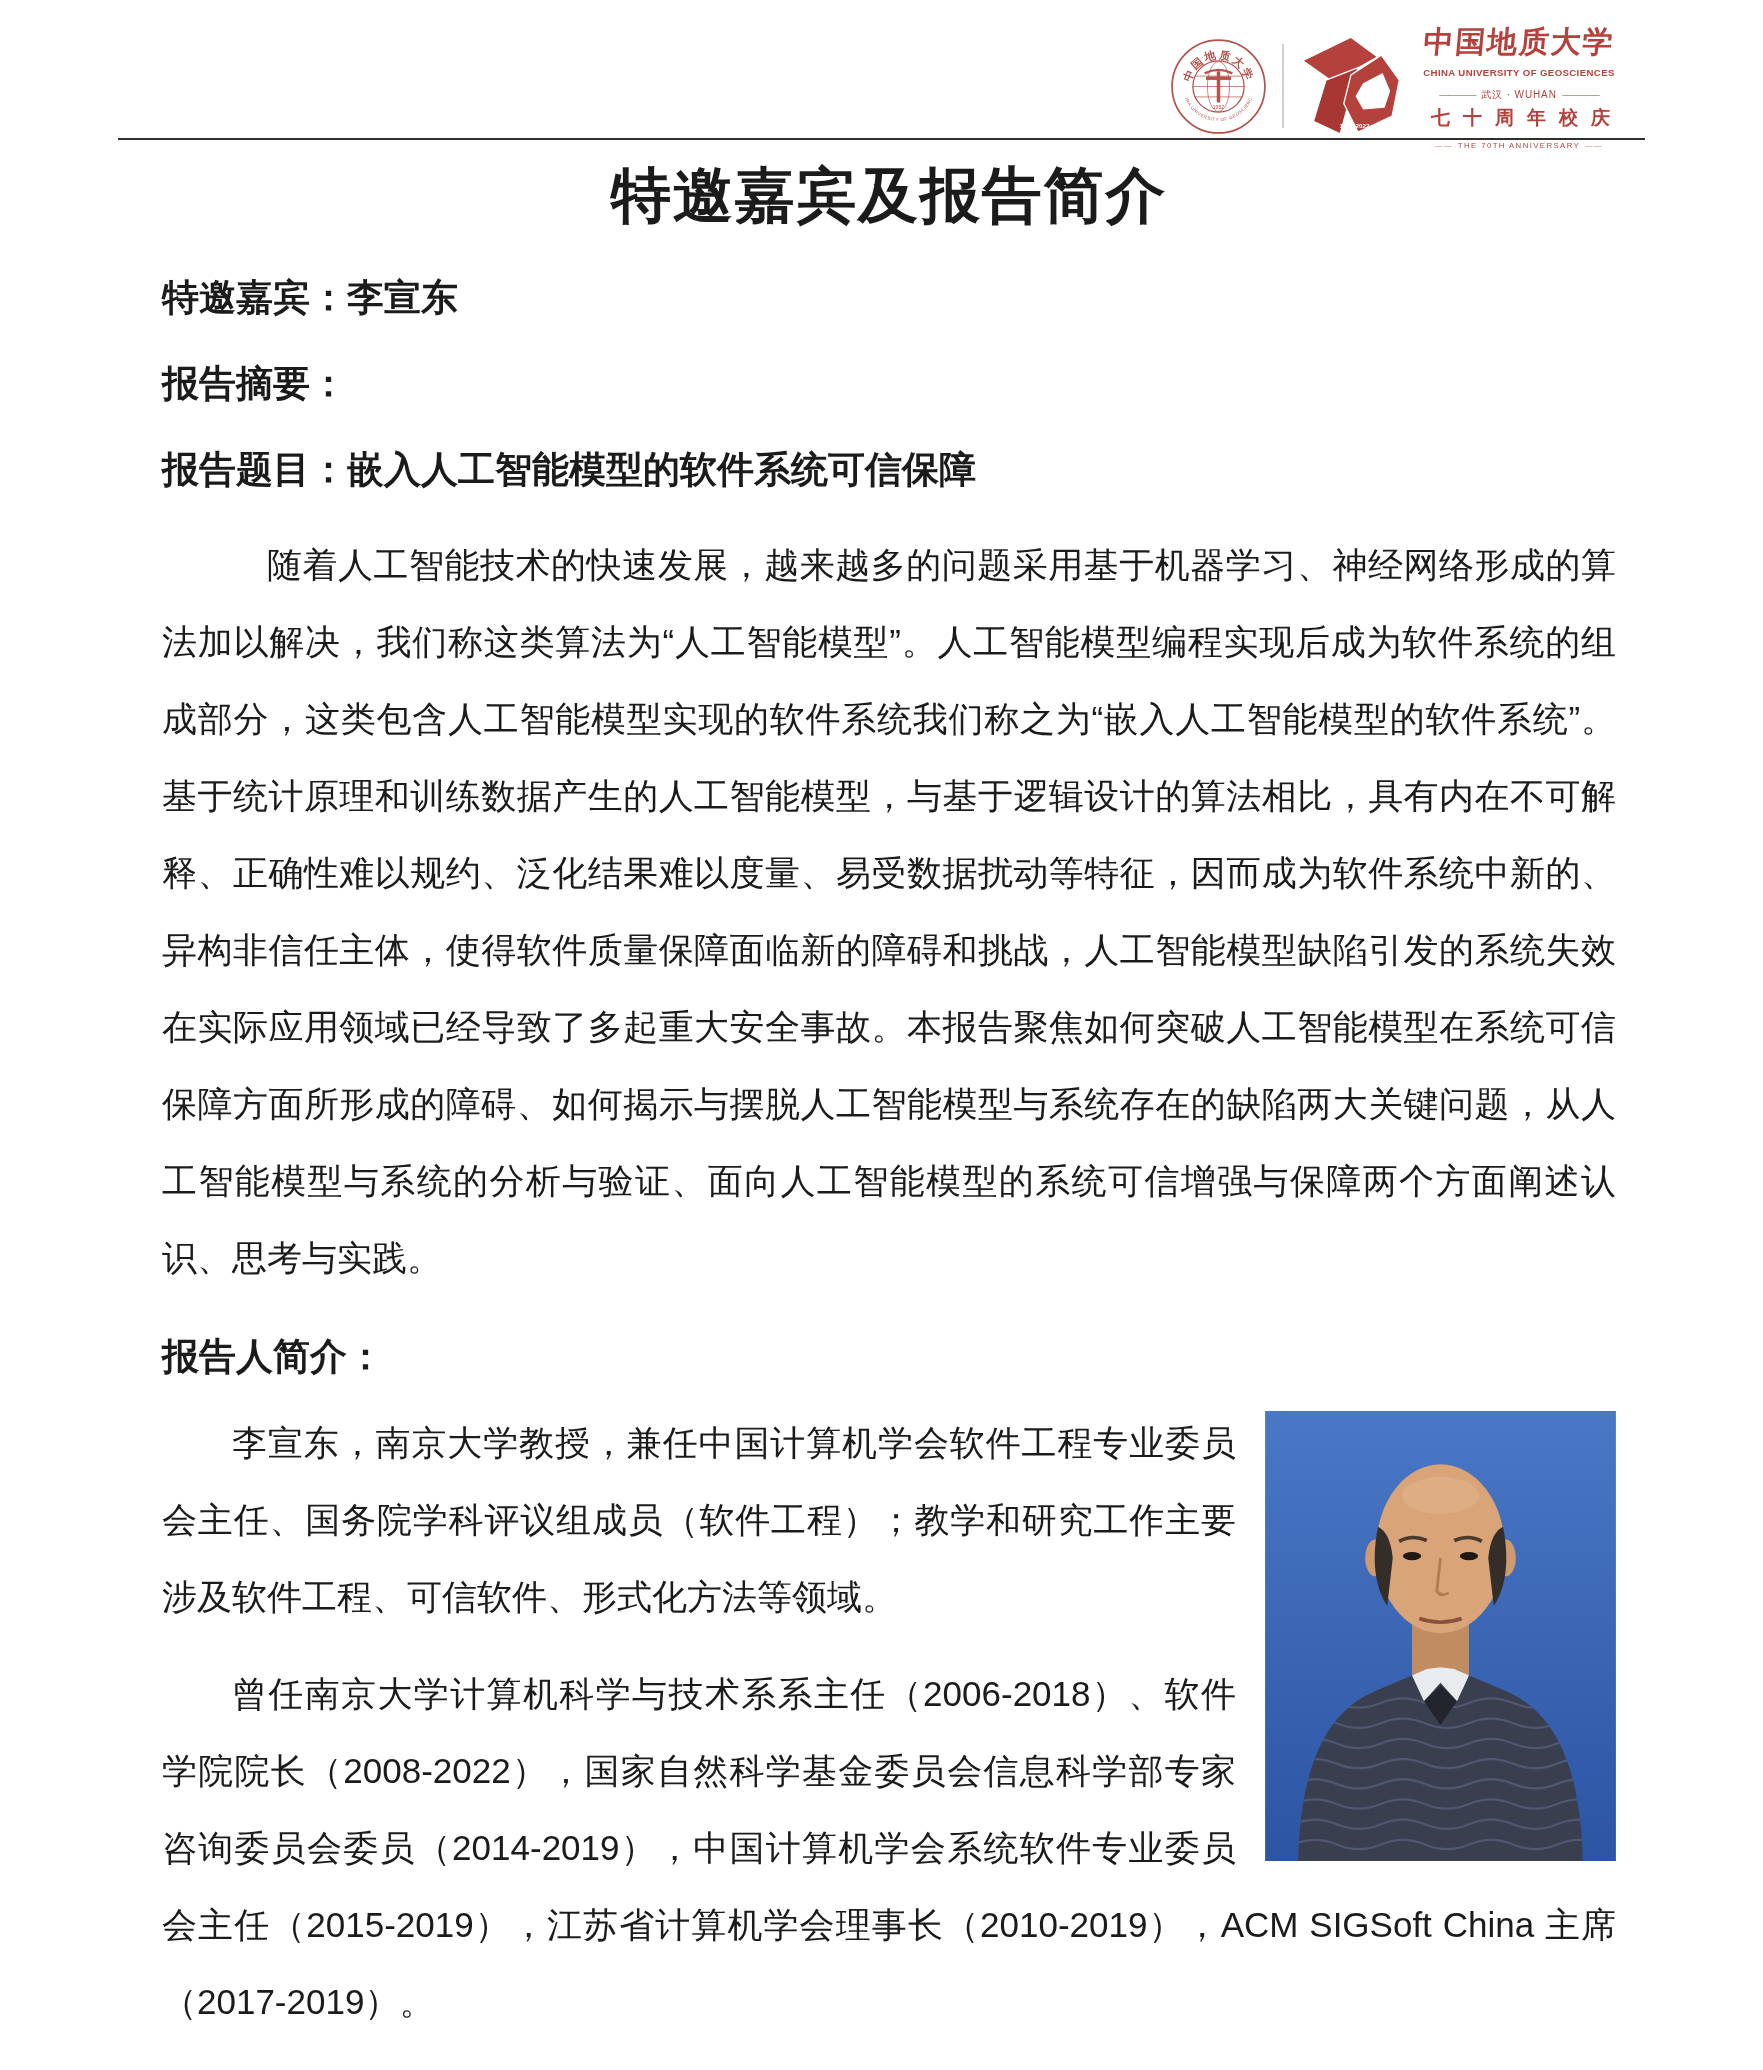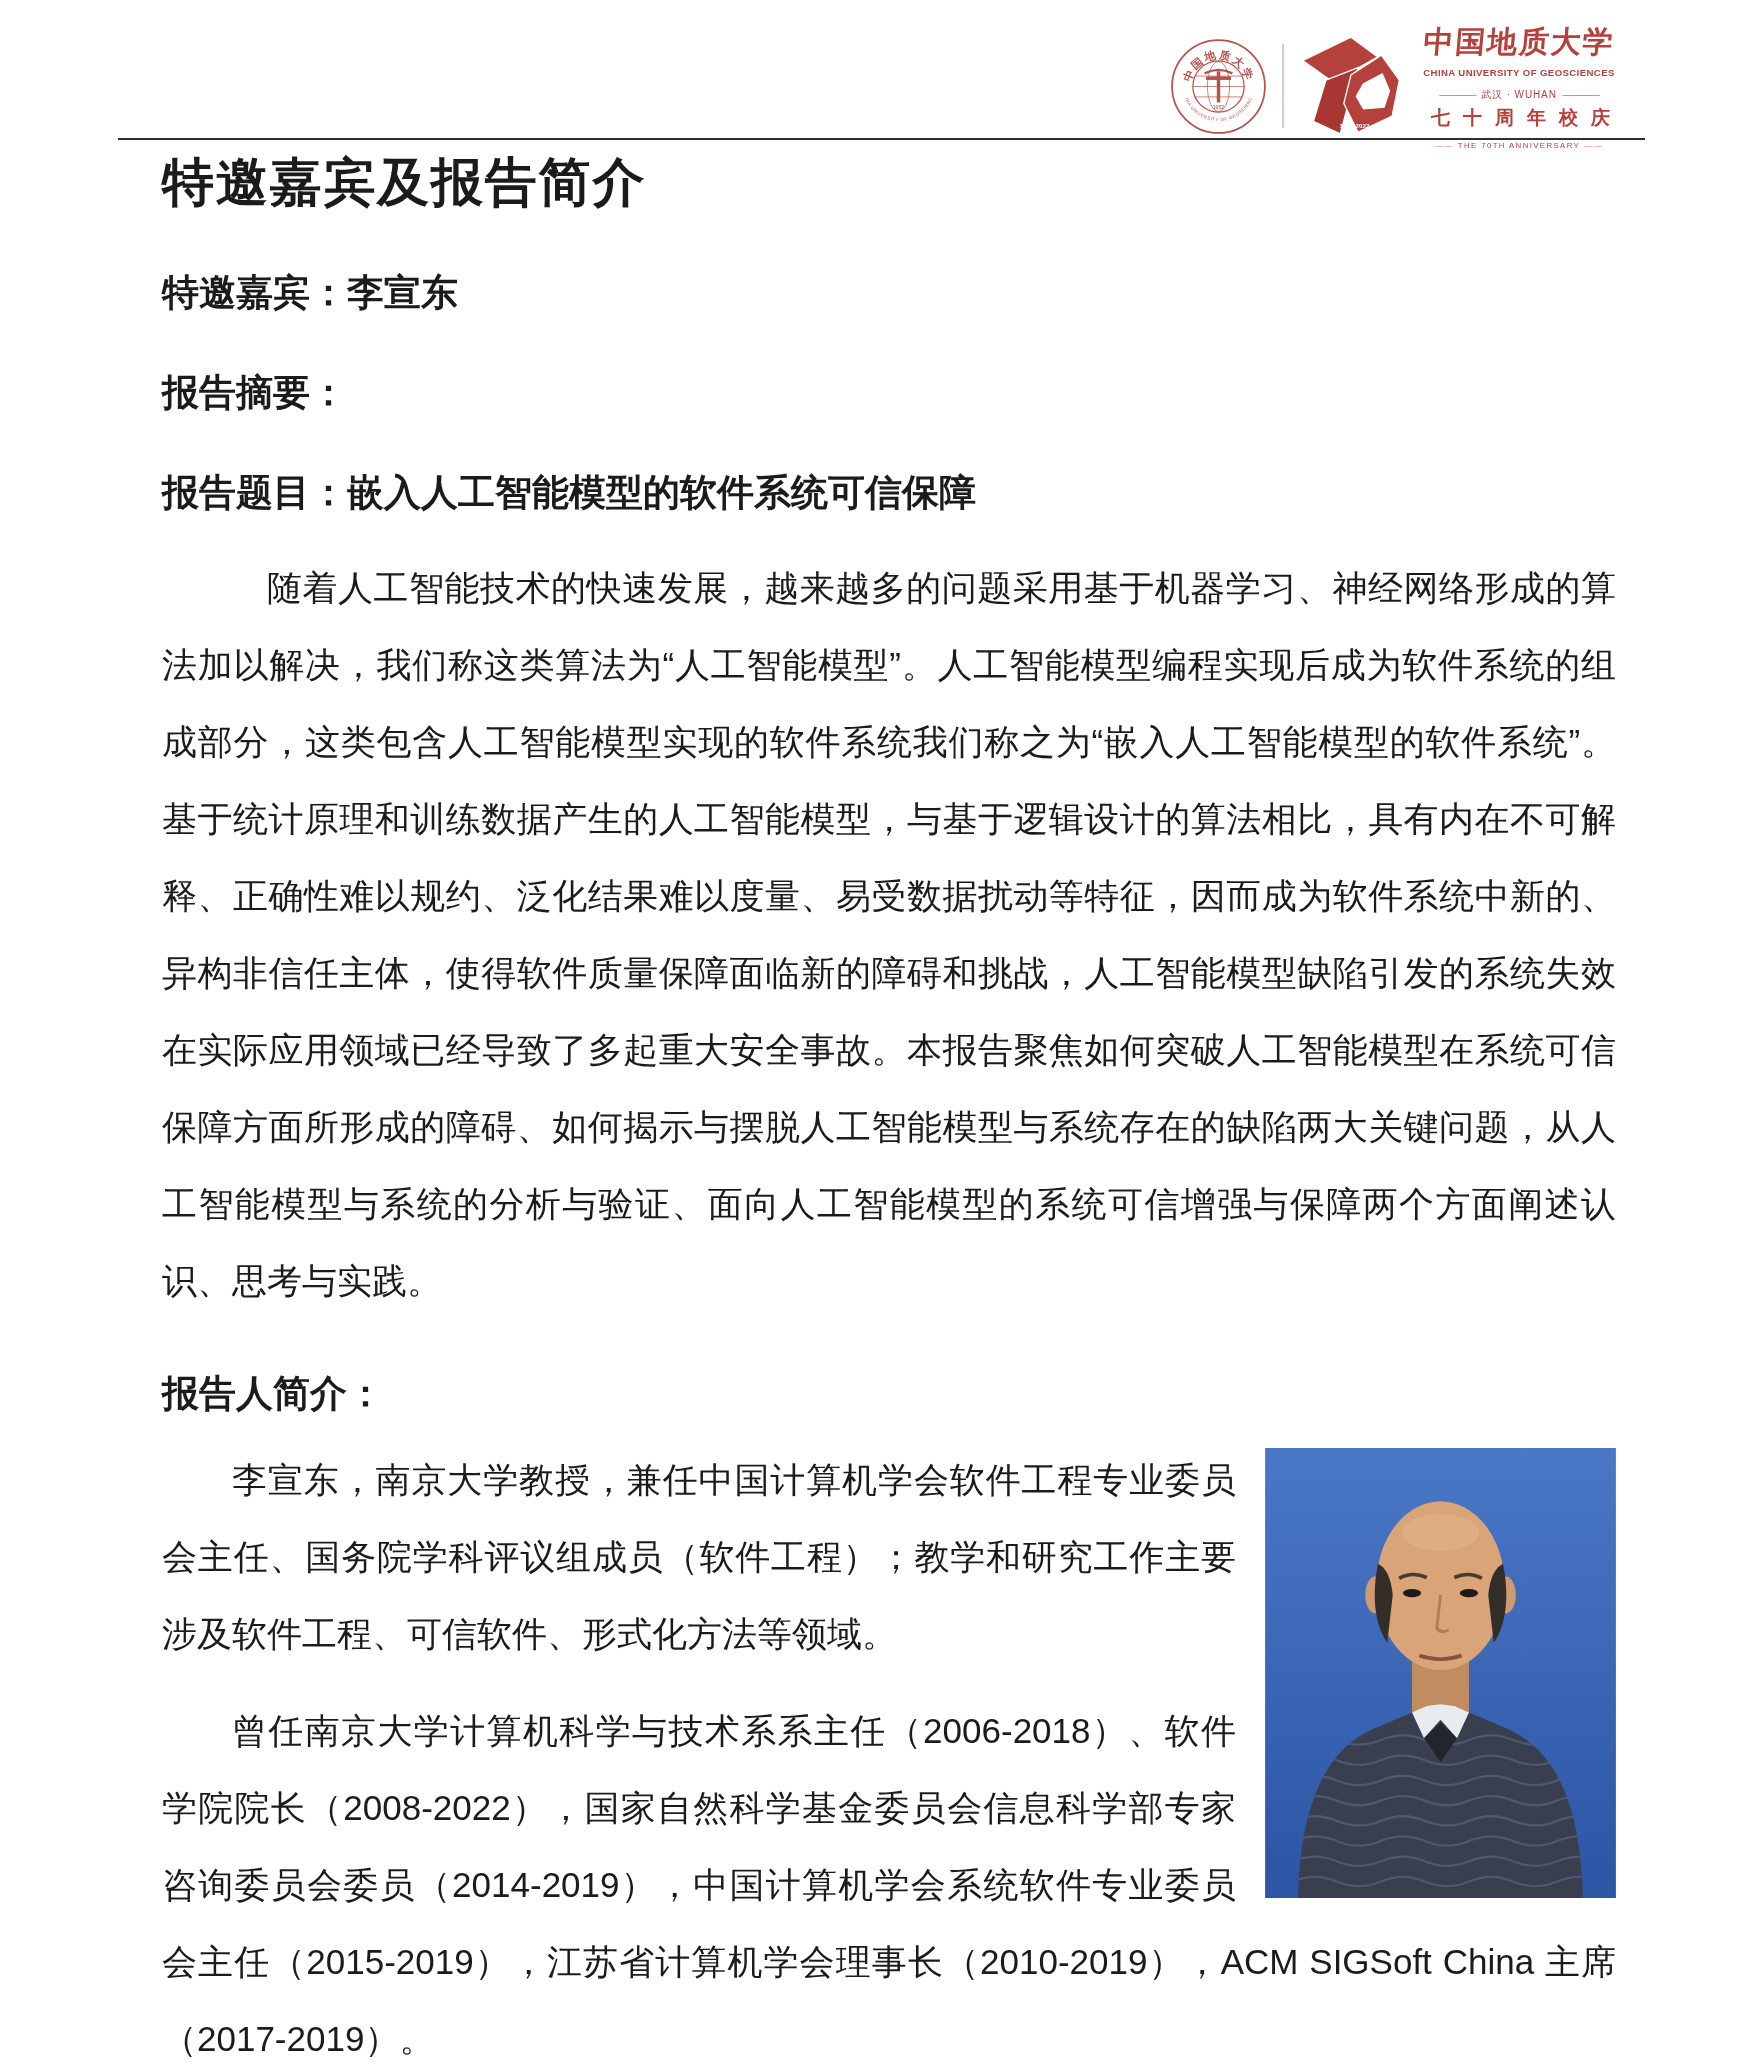--- a/index.html
+++ b/index.html
@@ -16,22 +16,22 @@
   .anniv-cn{font-size:30px;font-weight:700;letter-spacing:1.8px;transform:skewX(-5deg);white-space:nowrap}
   .anniv-en{font-size:9.6px;font-weight:700;letter-spacing:0.4px;margin-top:3.7px;white-space:nowrap}
   .anniv-city{font-size:10px;margin-top:10px;letter-spacing:0.9px}
   .anniv-city::before,.anniv-city::after{content:"————";letter-spacing:-0.9px;margin:0 5.5px;opacity:.75}
   .anniv-title-cn{font-size:19px;font-weight:700;letter-spacing:13px;text-indent:13px;margin-top:3.7px;white-space:nowrap}
   .anniv-title-en{font-size:7.8px;letter-spacing:1.4px;margin-top:10px;white-space:nowrap}
   .anniv-title-en::before,.anniv-title-en::after{content:"——";margin:0 4.6px;opacity:.75}
   .rule{margin:0 118px;border-top:2.8px solid #2f2f2f}
   
   .content{margin:0 147px 0 162px}
-  .doc-title{font-size:52px;font-weight:700;text-align:left;margin-top:8px;letter-spacing:1.8px}
-  .hline{font-size:37px;font-weight:700;margin-top:50px}
+  .doc-title{font-size:60px;font-weight:700;text-align:center;margin-top:16px;letter-spacing:1.8px}
+  .hline{font-size:37px;font-weight:700;margin-top:36px}
   .body-text{font-size:35px;line-height:77px;text-align:justify}
   .abstract{margin-top:31px;text-indent:105px}
   .bio-body{margin-top:22px}
   .photo-frame{float:right;width:351px;height:450px;margin:7.3px 0 0 29px}
   .photo-frame svg{width:100%;height:100%;display:block}
   .bio-p{text-indent:70px}
   .bio-p2{margin-top:20px}
 </style>
 </head>
 <body>

